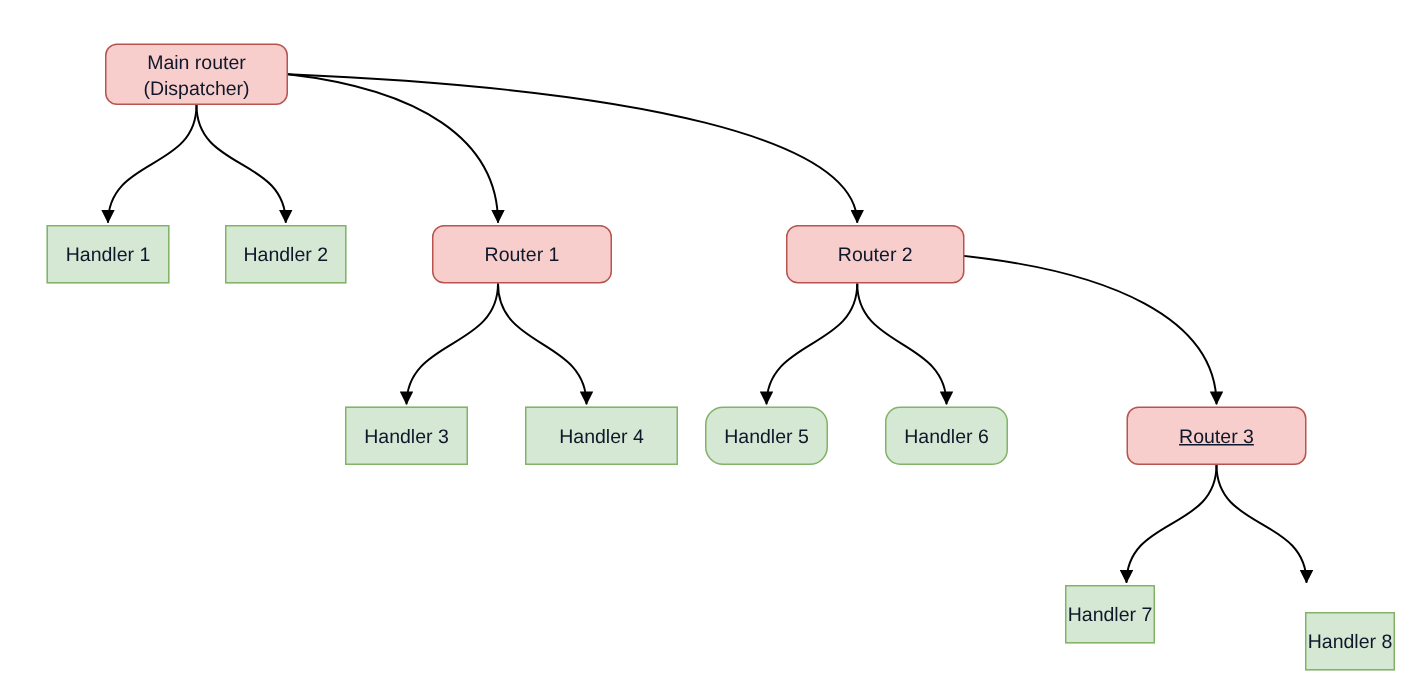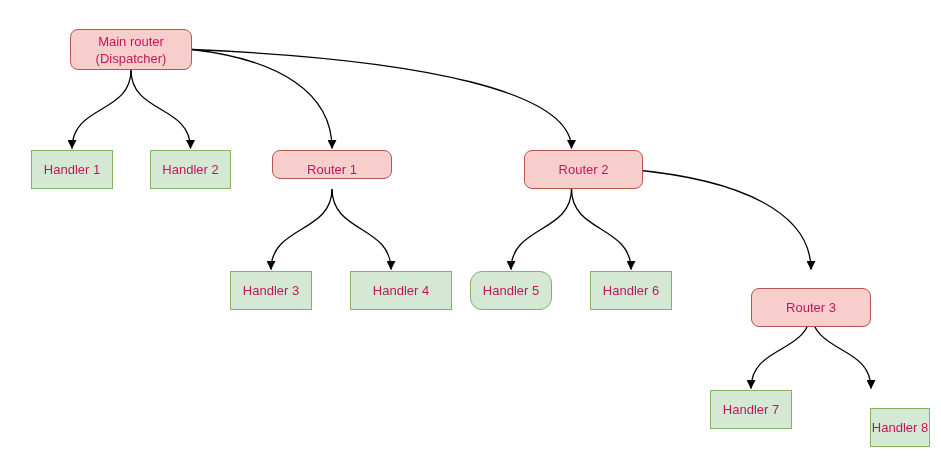--- a/index.html
+++ b/index.html
@@ -28,21 +28,21 @@
   }
   .node {
     position: absolute;
     box-sizing: border-box;
     display: flex;
     flex-direction: column;
     align-items: center;
     justify-content: center;
     font-size: 13px;
     line-height: 17px;
-    color: #be185d;
+    color: #0f172a;
     text-align: center;
     white-space: nowrap;
   }
   .node.router {
     background: var(--router-fill, #f8cecc);
     border: 1px solid var(--router-border, #b85450);
     border-radius: 8px;
   }
   .node.handler {
     background: var(--handler-fill, #d5e8d4);
@@ -76,41 +76,41 @@
       <div class="node router" style="left: 70px; top: 29px; width: 122px; height: 41px;">
         <span>Main router</span>
         <span>(Dispatcher)</span>
       </div>
       <div class="node handler" style="left: 31px; top: 150px; width: 82px; height: 39px; align-items: center;">
         <span>Handler 1</span>
       </div>
       <div class="node handler" style="left: 150px; top: 150px; width: 81px; height: 39px;">
         <span>Handler 2</span>
       </div>
-      <div class="node router" style="left: 272px; top: 150px; width: 120px; height: 29px; justify-content: flex-end;">
+      <div class="node router" style="left: 288px; top: 150px; width: 120px; height: 39px;">
         <span>Router 1</span>
       </div>
       <div class="node router" style="left: 512px; top: 150px; width: 119px; height: 39px; margin-left: 12px;">
         <span>Router 2</span>
       </div>
       <div class="node handler" style="left: 230px; top: 271px; width: 82px; height: 39px;">
         <span>Handler 3</span>
       </div>
       <div class="node handler" style="left: 350px; top: 271px; width: 102px; height: 39px;">
         <span>Handler 4</span>
       </div>
       <div class="node handler" style="left: 470px; top: 271px; width: 82px; height: 39px; border-radius: 12px;">
         <span>Handler 5</span>
       </div>
-      <div class="node handler" style="left: 590px; top: 271px; width: 82px; height: 39px;">
+      <div class="node handler" style="left: 590px; top: 271px; width: 82px; height: 39px; border-radius: 10px;">
         <span>Handler 6</span>
       </div>
-      <div class="node router" style="left: 751px; top: 288px; width: 120px; height: 39px;">
+      <div class="node router" style="left: 751px; top: 271px; width: 120px; height: 39px; text-decoration: underline;">
         <span>Router 3</span>
       </div>
-      <div class="node handler" style="left: 710px; top: 390px; width: 82px; height: 39px;">
+      <div class="node handler" style="left: 710px; top: 390px; width: 60px; height: 39px;">
         <span>Handler 7</span>
       </div>
       <div class="node handler" style="left: 830px; top: 408px; width: 60px; height: 39px; margin-left: 40px;">
         <span>Handler 8</span>
       </div>
     </div>
 </div>
 
 </body></html>

